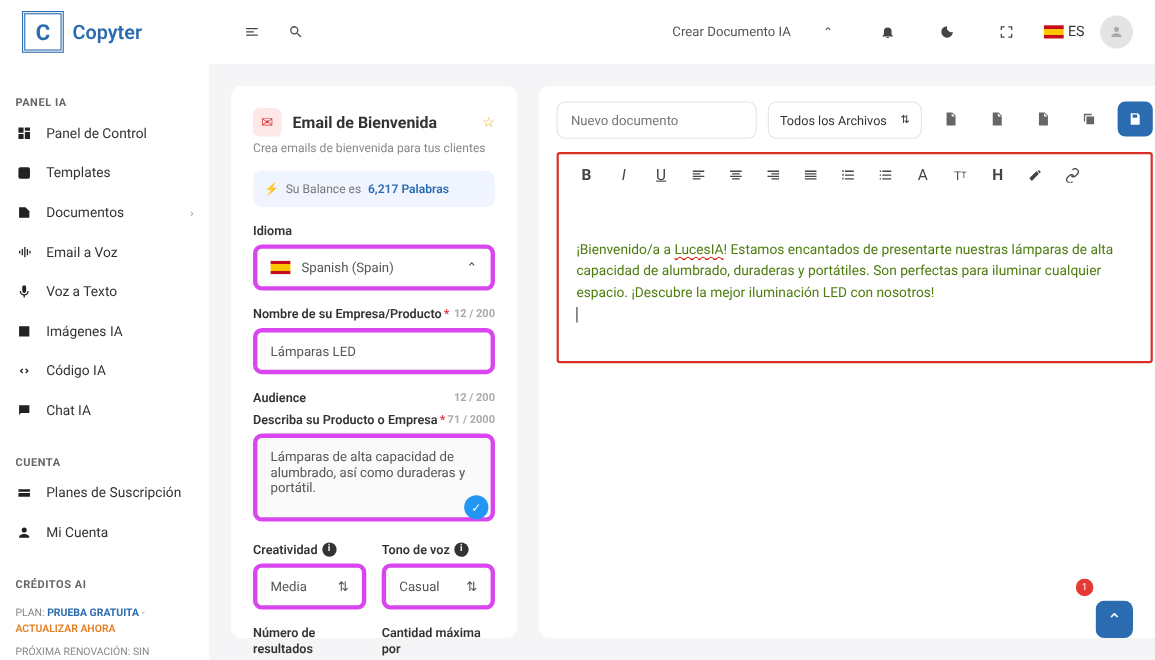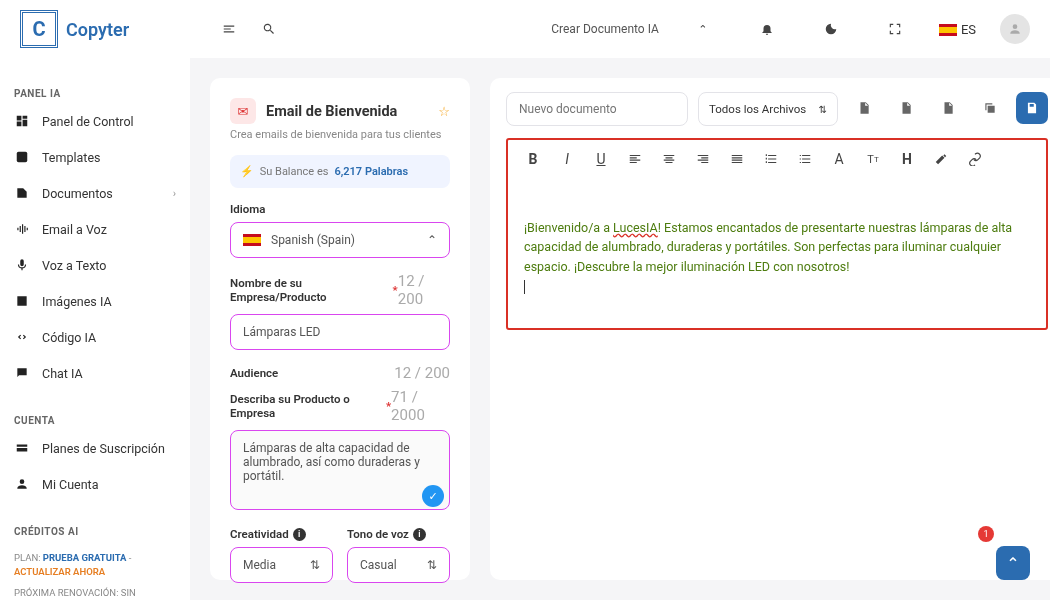--- a/index.html
+++ b/index.html
@@ -2,21 +2,21 @@
 <html><head>
 <meta charset="utf-8">
 <style>
 *{box-sizing:border-box;margin:0;padding:0;font-family:-apple-system,BlinkMacSystemFont,"Segoe UI",Roboto,Arial,sans-serif}
 body{background:#f5f5f7;width:1050px;height:600px;overflow:hidden;font-size:13px;color:#333}
 .topbar{position:fixed;top:0;left:0;right:0;height:58px;background:#fff;display:flex;align-items:center;padding:0 20px;z-index:10}
 .logo-box{width:38px;height:38px;border:3px double #2b6cb0;display:flex;align-items:center;justify-content:center;color:#2b6cb0;font-weight:700;font-size:20px;margin-right:8px}
 .logo-text{color:#2b6cb0;font-weight:600;font-size:18px}
 .top-spacer{width:80px}
 .top-icon{width:28px;height:28px;display:flex;align-items:center;justify-content:center;cursor:pointer;color:#444;margin:0 6px}
-.top-right{margin-left:auto;display:flex;align-items:center;gap:24px}
+.top-right{margin-left:auto;display:flex;align-items:center;gap:14px}
 .create-doc{font-size:12px;color:#555}
 .flag{width:18px;height:12px;display:inline-block;background:linear-gradient(to bottom,#c60b1e 0%,#c60b1e 25%,#ffc400 25%,#ffc400 75%,#c60b1e 75%);vertical-align:middle;margin-right:4px}
 .avatar{width:30px;height:30px;border-radius:50%;background:#e4e4e4;display:flex;align-items:center;justify-content:center;color:#aaa}
 .sidebar{position:fixed;left:0;top:58px;bottom:0;width:190px;background:#fff;padding:18px 0 0 0;overflow-y:auto}
 .side-heading{font-size:10px;font-weight:700;color:#666;letter-spacing:.5px;padding:4px 14px;margin-top:8px}
 .side-item{display:flex;align-items:center;padding:10px 14px;font-size:12.5px;color:#333;cursor:pointer}
 .side-item .ic{width:16px;height:16px;margin-right:12px;display:flex;align-items:center;justify-content:center;color:#222}
 .side-item .chev{margin-left:auto;color:#999;font-size:11px}
 .credits{padding:10px 14px;font-size:9.5px;color:#888;line-height:1.5}
 .credits .plan{color:#888}
@@ -29,23 +29,23 @@
 .panel-head .ic2{width:26px;height:26px;background:#fde7e7;border-radius:6px;display:flex;align-items:center;justify-content:center;color:#d33;margin-right:10px;font-size:13px}
 .panel-head h2{font-size:14.5px;font-weight:700;flex:1}
 .panel-head .star{color:#f5a623;cursor:pointer}
 .panel-sub{font-size:11px;color:#888;margin-bottom:14px}
 .balance-box{background:#f0f4ff;border-radius:8px;padding:10px;font-size:11px;color:#4a6;display:flex;align-items:center;gap:6px;margin-bottom:14px}
 .balance-box .bolt{color:#4a7cff}
 .balance-box .txt{color:#777}
 .balance-box .num{color:#2b6cb0;font-weight:600}
 .label{font-size:11.5px;font-weight:600;color:#333;margin-bottom:6px;display:flex;align-items:center}
 .label .req{color:#d33;margin-left:2px}
-.label .count{margin-left:auto;font-size:15px;color:#aaa;font-weight:400}
+.label .count{margin-left:auto;font-size:10px;color:#aaa;font-weight:700}
 .label .info{width:13px;height:13px;border-radius:50%;background:#333;color:#fff;font-size:9px;display:inline-flex;align-items:center;justify-content:center;margin-left:4px}
-.field{width:100%;border:1px solid #d946ef;border-radius:8px;padding:10px 12px;font-size:12px;color:#555;background:#fff;margin-bottom:14px;font-family:inherit}
+.field{width:100%;border:4px solid #d946ef;border-radius:8px;padding:10px 12px;font-size:12px;color:#555;background:#fff;margin-bottom:14px;font-family:inherit}
 .select-field{display:flex;align-items:center;cursor:pointer}
 .select-field .chev2{margin-left:auto;color:#555}
 textarea.field{resize:none;height:80px;background:#fafafa}
 .textarea-wrap{position:relative;margin-bottom:14px}
 .textarea-wrap .badge{position:absolute;bottom:6px;right:6px;width:22px;height:22px;border-radius:50%;background:#2196f3;color:#fff;font-size:11px;display:flex;align-items:center;justify-content:center}
 .row2{display:flex;gap:14px}
 .row2>div{flex:1}
 .right-panel{flex:1;padding:14px 16px}
 .editor-top{display:flex;gap:10px;margin-bottom:12px}
 .ed-input{flex:1;border:1px solid #e3e3e8;border-radius:8px;padding:9px 12px;font-size:12px;color:#888;min-width:0}

